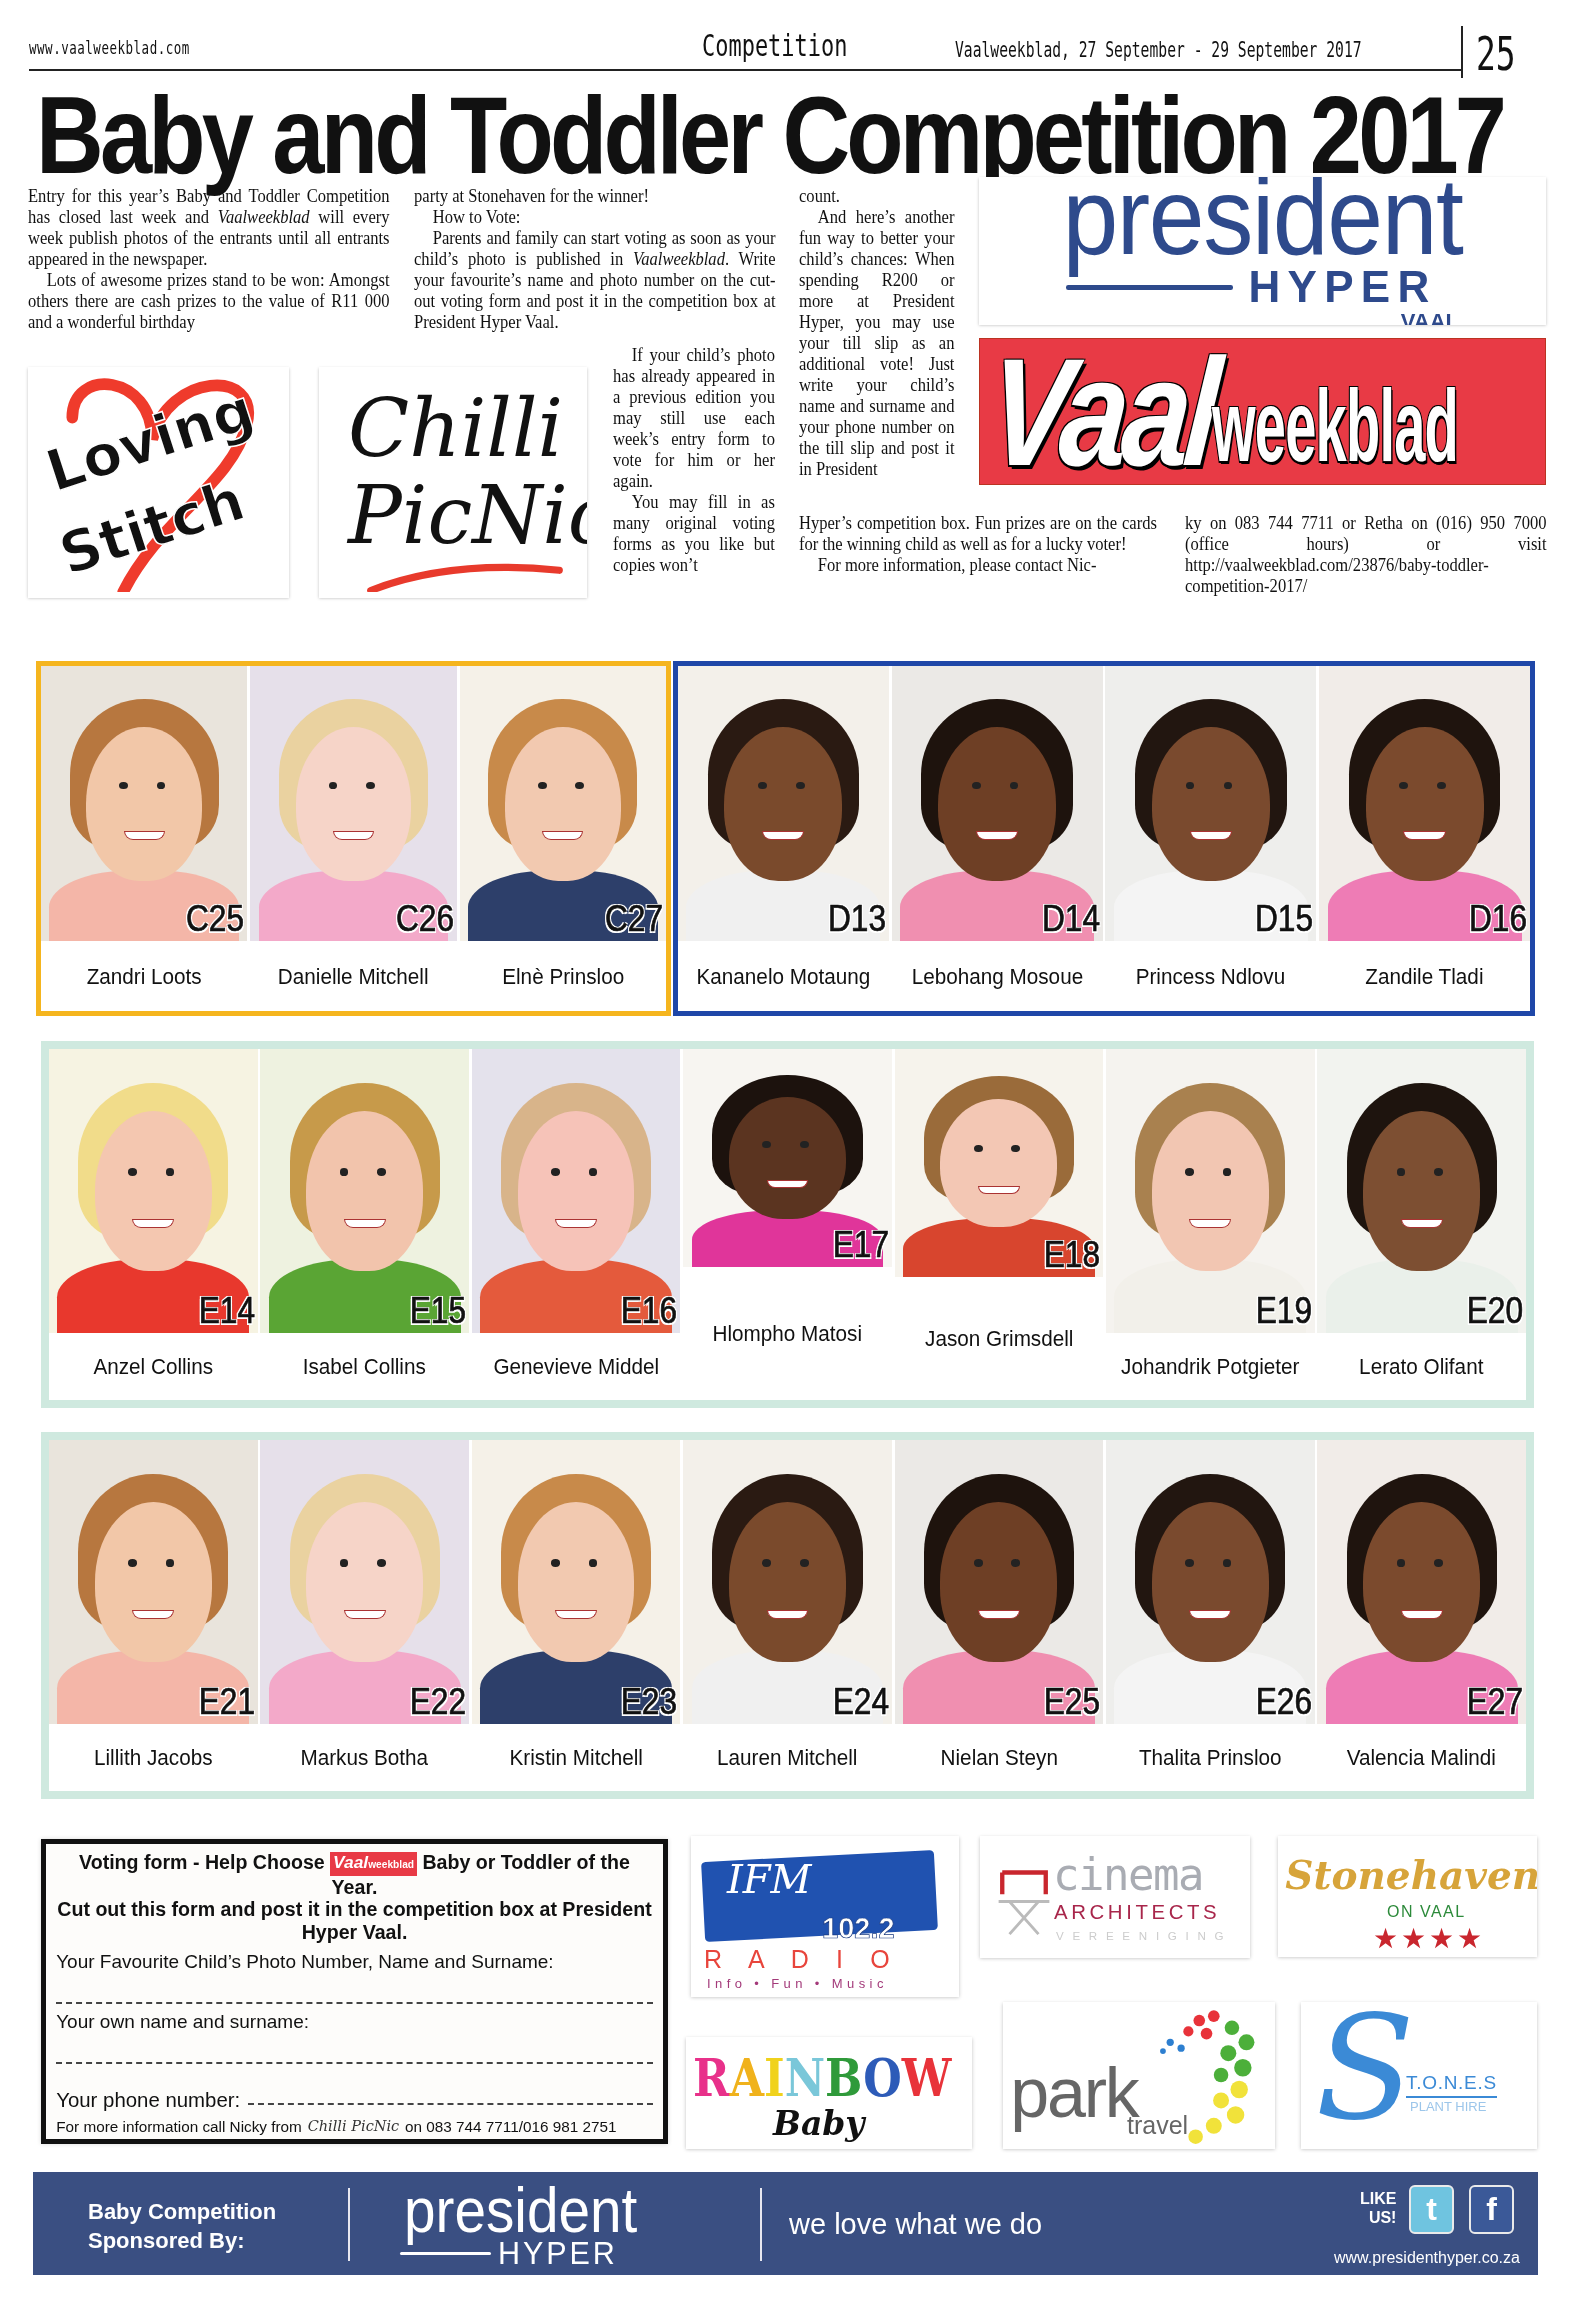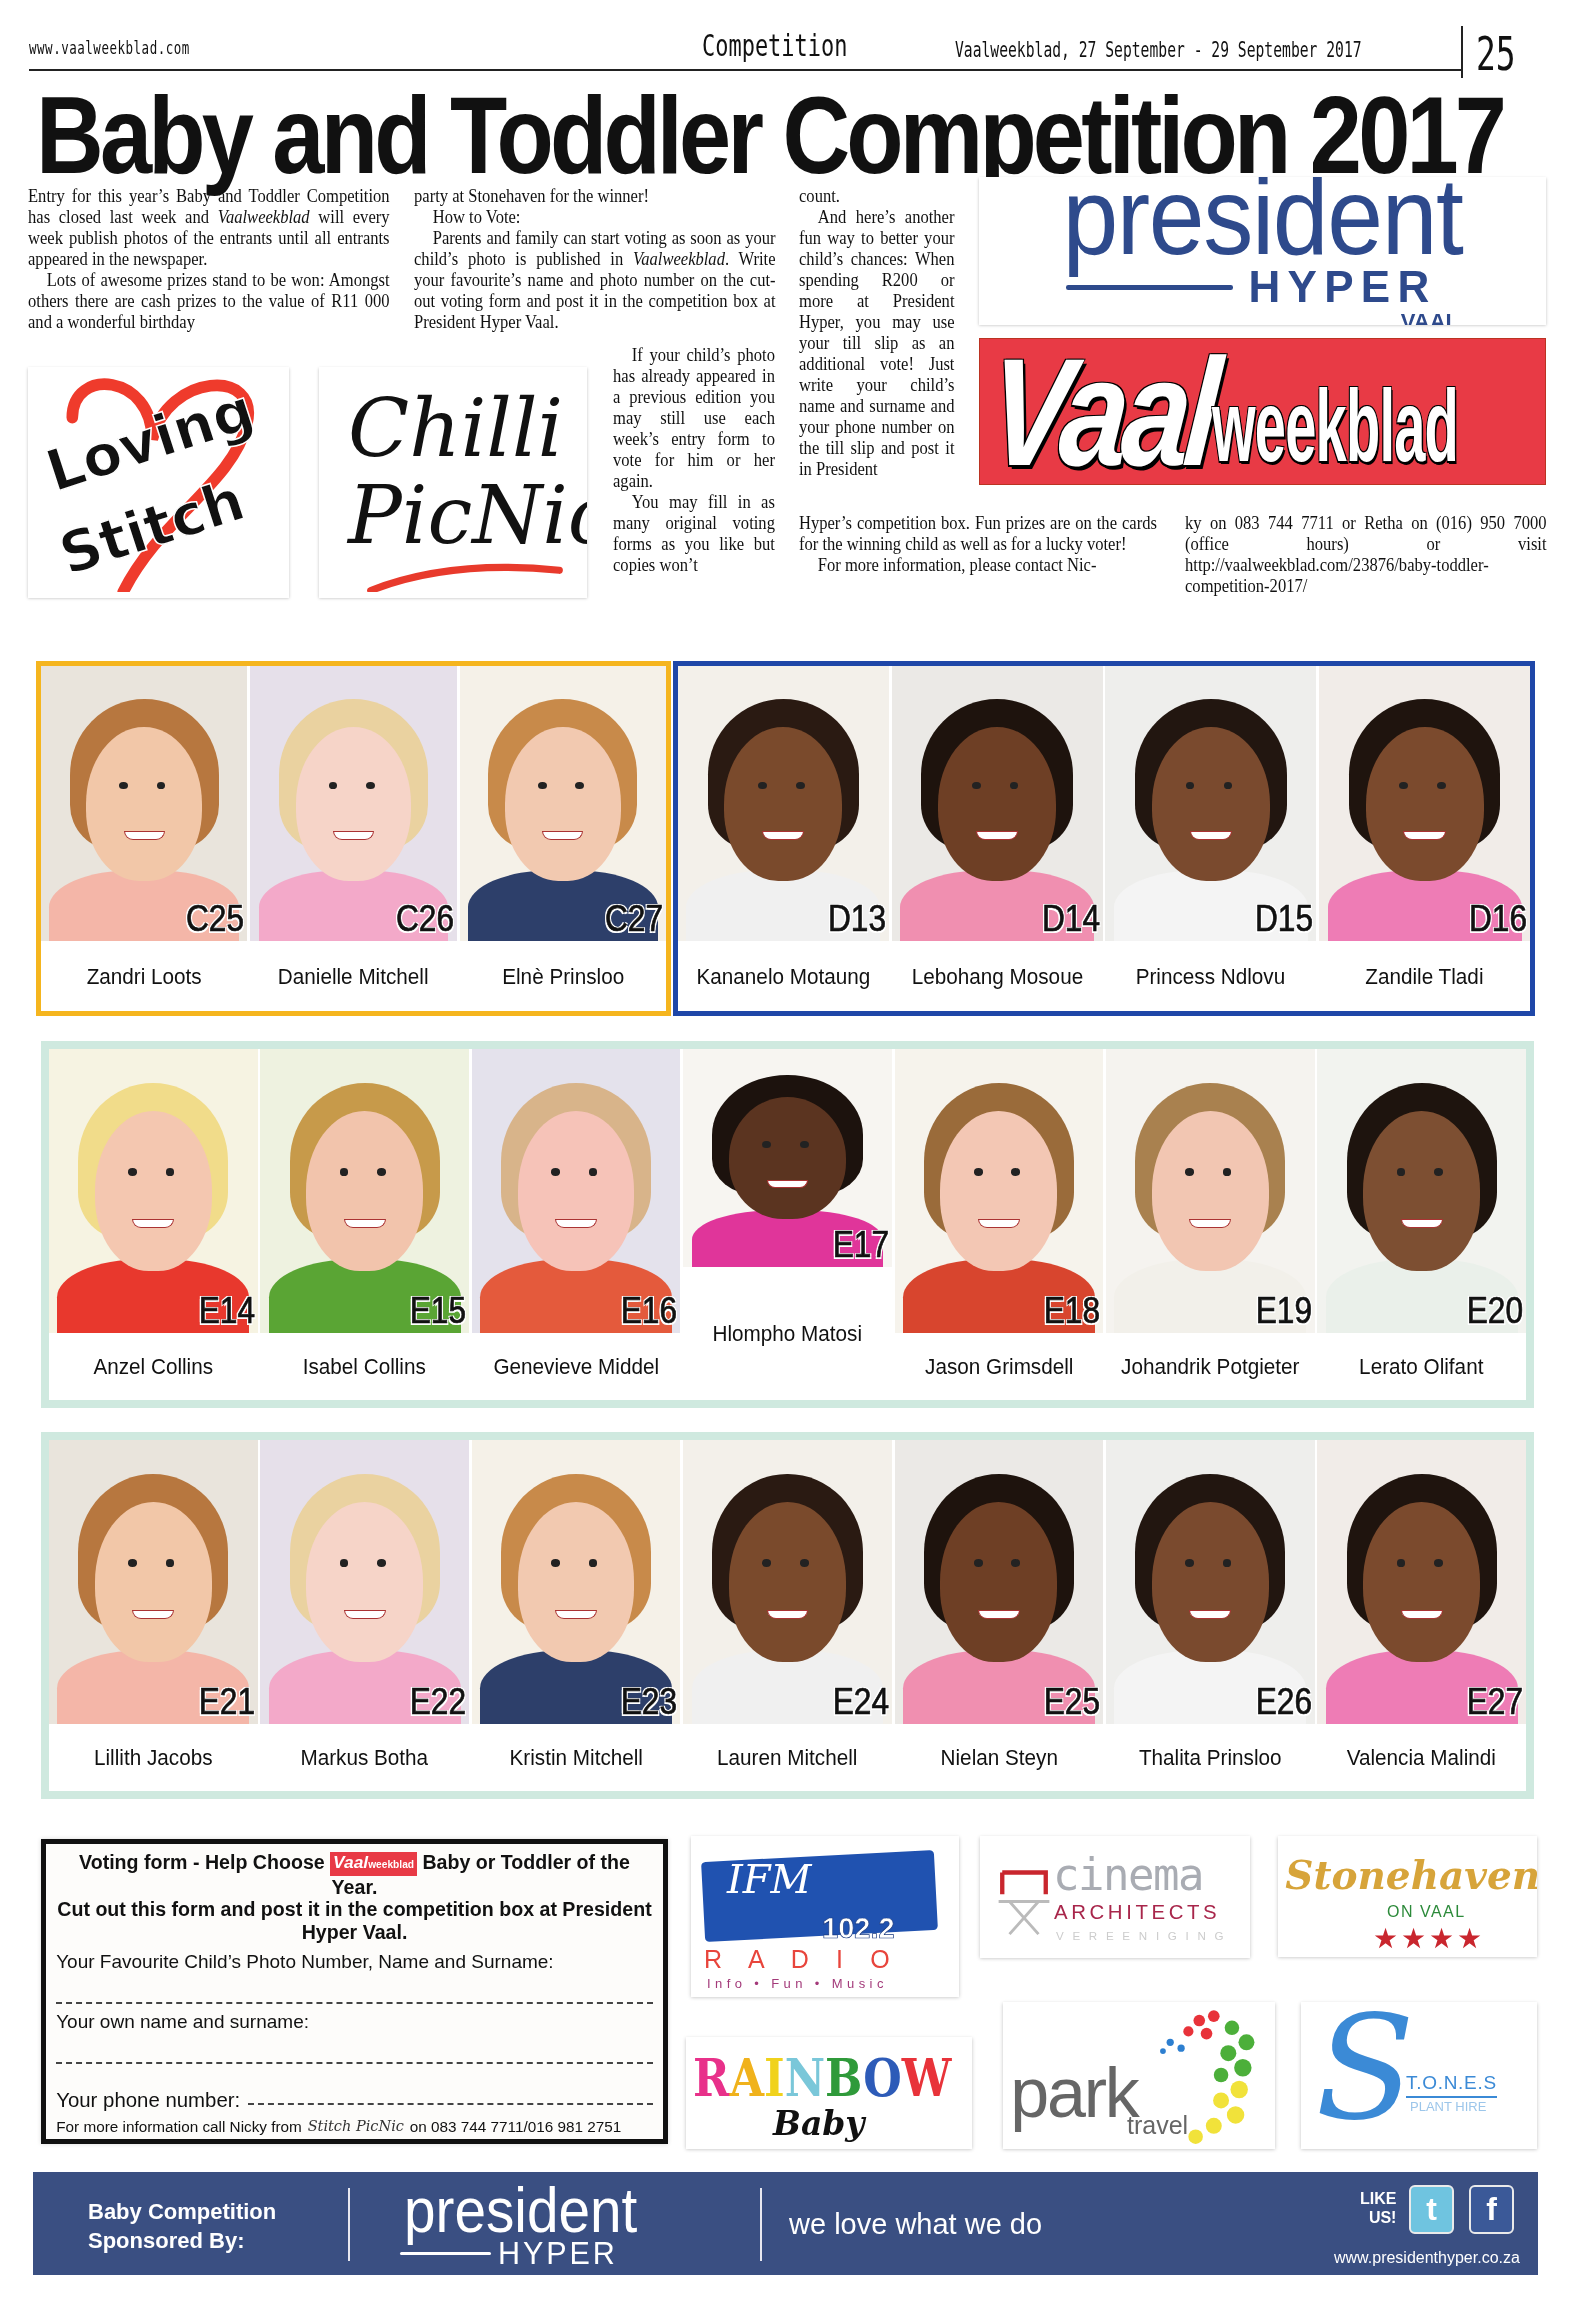--- a/index.html
+++ b/index.html
@@ -296,21 +296,21 @@
           <div class="shirt" style="left:4%; top:74%; width:92%; height:30%; background:#e0359a"></div>
           <div class="head" style="left:22%; top:22%; width:56%; height:56%; background:#5b3420"></div>
           <div class="eye" style="left:38%; top:42%"></div>
           <div class="eye" style="left:56%; top:42%"></div>
           <div class="mouth" style="left:40%; top:60%; width:20%"></div>
           <span class="code">E17</span>
         </div>
         <div class="name">Hlompho Matosi</div>
       </div>
       <div class="card">
-        <div class="photo" style="height:284px">
+        <div class="photo" style="height:228px">
           <div class="bg" style="background:#f6f3ec"></div>
           <div class="hair" style="left:14%; top:12%; width:72%; height:55%; background:#9a6b3a"></div>
           <div class="shirt" style="left:4%; top:74%; width:92%; height:30%; background:#d8452e"></div>
           <div class="head" style="left:22%; top:22%; width:56%; height:56%; background:#f3c7b4"></div>
           <div class="eye" style="left:38%; top:42%"></div>
           <div class="eye" style="left:56%; top:42%"></div>
           <div class="mouth" style="left:40%; top:60%; width:20%"></div>
           <span class="code">E18</span>
         </div>
         <div class="name">Jason Grimsdell</div>
@@ -449,21 +449,21 @@
   <div class="vf-label">Your Favourite Child’s Photo Number, Name and Surname:</div>
   <div class="vf-dash"></div>
   <div class="vf-label">Your own name and surname:</div>
   <div class="vf-dash"></div>
   <div class="vf-phone">
     <span>Your phone number:</span>
     <span class="dash"></span>
   </div>
   <div class="vf-foot">
     <span>For more information call Nicky from</span>
-    <span class="vf-cp">Stitch PicNic</span>
+    <span class="vf-cp">Chilli PicNic</span>
     <span>on 083 744 7711/016 981 2751</span>
   </div>
 </div>
 
 <div class="sp" style="left:691px; top:1836px; width:268px; height:161px;">
   <div style="position:absolute; left:11.6px; top:20.4px; width:233px; height:80px; background:#2052b0; transform:rotate(-3deg); border-radius:4.4px;"></div>
   <div style="position:absolute; left:36px; top:20.4px; font-family:'DejaVu Serif',serif; font-style:italic; font-size:40px; color:#fff;">IFM</div>
   <div style="position:absolute; left:131px; top:76px; font-weight:bold; font-size:29px; color:#fff; -webkit-text-stroke:0.7px #1a3a80;">102.2</div>
   <div style="position:absolute; left:13px; top:109px; font-size:25px; letter-spacing:10.2px; color:#e8453c;">R A D I O</div>
   <div style="position:absolute; left:16px; top:140px; font-size:13px; letter-spacing:4.4px; color:#a33a7a;">Info • Fun • Music</div>

